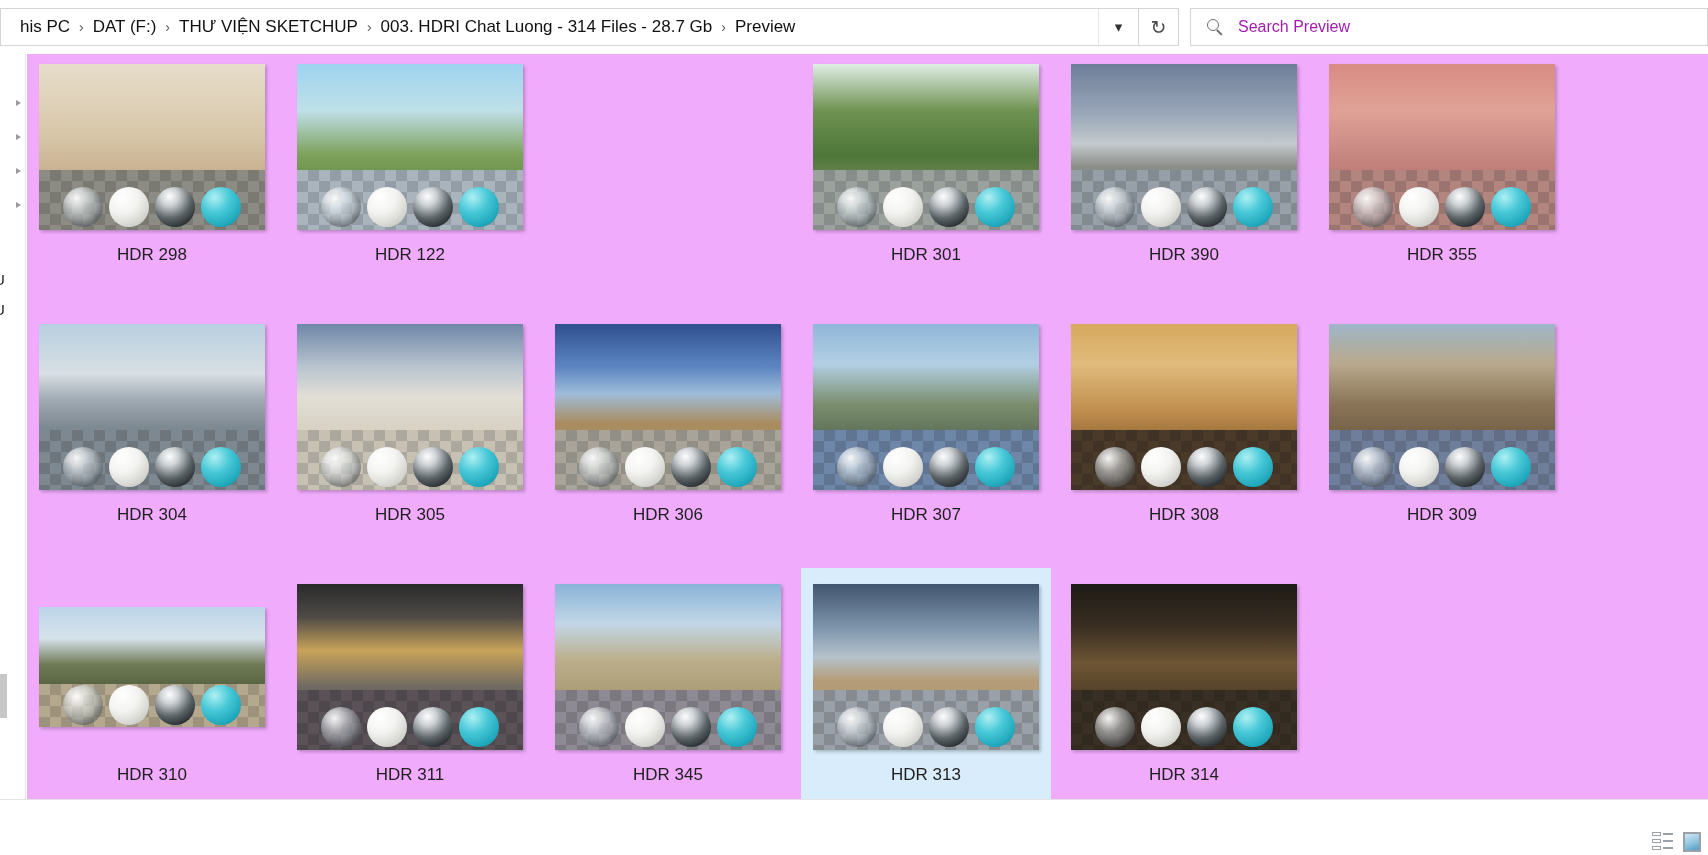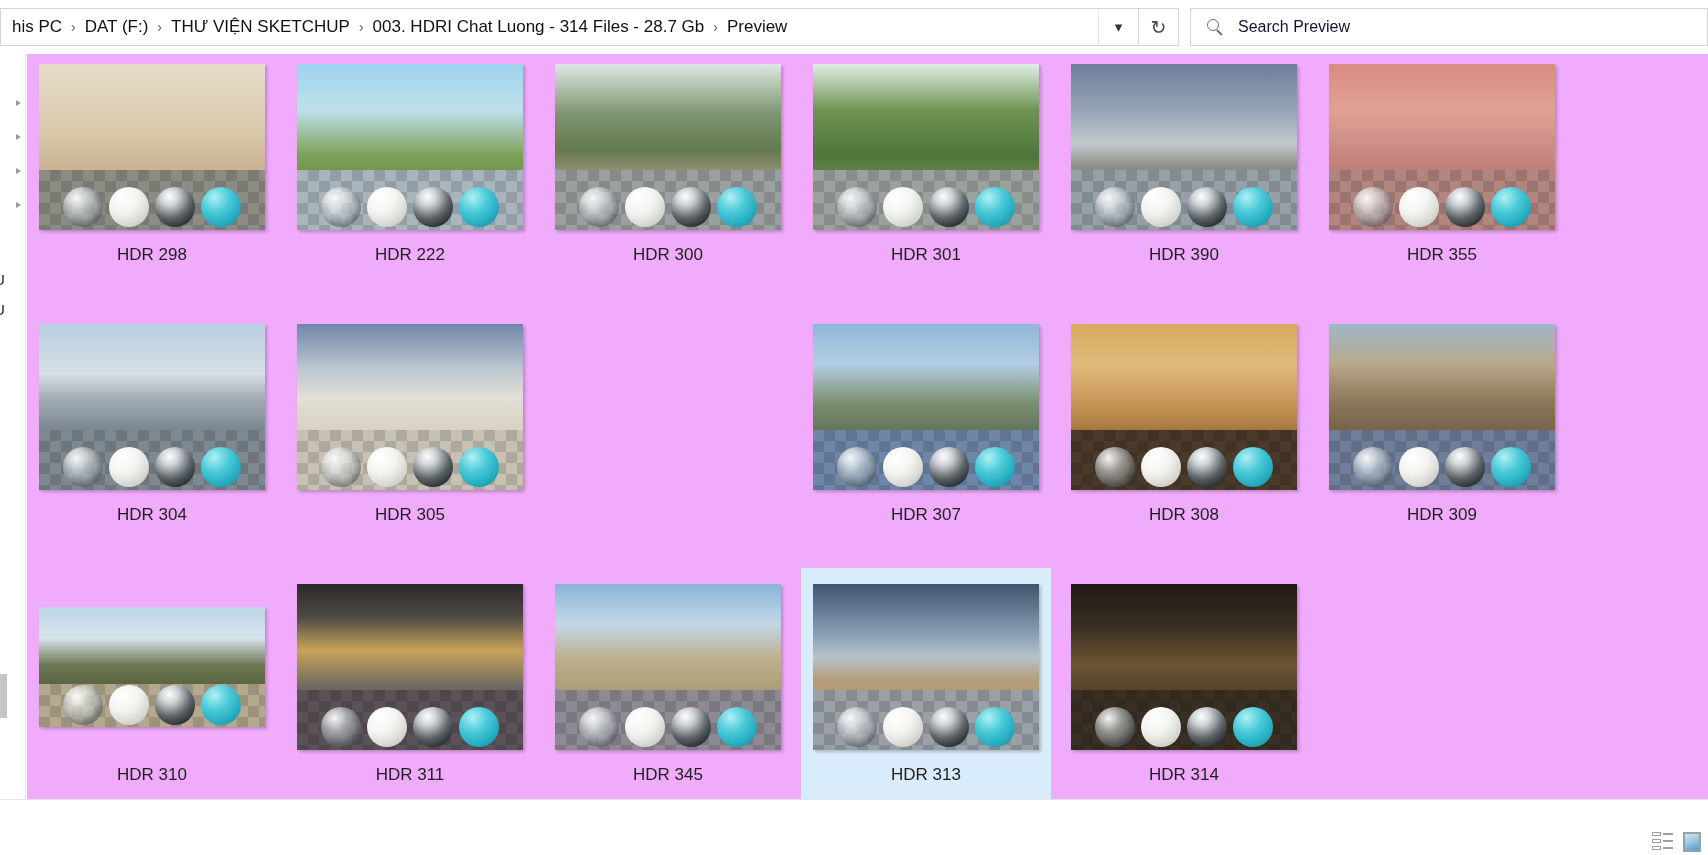--- a/index.html
+++ b/index.html
@@ -12,21 +12,21 @@
 
   
   .addressbar {
     position: absolute; left: 0; top: 0; width: 1708px; height: 54px;
     background: #ffffff; display: flex; align-items: center;
   }
   .addr-field {
     position: absolute; left: 0; top: 8px; width: 1139px; height: 38px;
     border: 1px solid #d4d4d4; background: #fff; display: flex; align-items: center;
   }
-  .crumbs { display: flex; align-items: center; padding-left: 4px; height: 100%; flex: 1; overflow: hidden; }
+  .crumbs { display: flex; align-items: center; padding-left: 12px; height: 100%; flex: 1; overflow: hidden; }
   .crumb {
     font-size: 17px; color: #111; white-space: nowrap; padding: 2px 7px;
     line-height: 20px;
   }
   .crumb-sep {
     color: #5a5a5a; font-size: 14px; padding: 0 2px; user-select: none;
   }
   .addr-chevron {
     width: 40px; height: 36px; display: flex; align-items: center; justify-content: center;
     color: #333; font-size: 15px; border-left: 1px solid #e6e6e6;
@@ -44,21 +44,21 @@
   }
   .search-icon { width: 17px; height: 17px; position: relative; flex: none; }
   .search-icon .ring {
     position: absolute; left: 0; top: 0; width: 12px; height: 12px;
     border: 1.6px solid #6d6d6d; border-radius: 50%;
   }
   .search-icon .stem {
     position: absolute; left: 10px; top: 10px; width: 7px; height: 1.6px;
     background: #6d6d6d; transform: rotate(45deg); transform-origin: left center;
   }
-  .search-ph { font-size: 16px; color: #0f172a; }
+  .search-ph { font-size: 16px; color: #a21caf; }
 
   
   .navpane {
     position: absolute; left: 0; top: 54px; width: 26px; height: 745px;
     background: #ffffff; border-right: 1px solid #e8e8e8; overflow: hidden;
   }
   .nav-item {
     position: absolute; left: 0; width: 26px; height: 22px;
     display: flex; align-items: center;
   }
@@ -222,36 +222,21 @@
             <div class="pano" style="background: linear-gradient(rgb(158, 211, 239) 0%, rgb(191, 224, 232) 28%, rgb(125, 160, 90) 55%, rgb(95, 132, 66) 80%, rgb(110, 143, 77) 100%);"></div>
             <div class="floor" style="background-color: rgb(169, 180, 189);"></div>
             <div class="spheres">
               <div class="sph sph-glass"></div>
               <div class="sph sph-white"></div>
               <div class="sph sph-chrome"></div>
               <div class="sph sph-cyan"></div>
             </div>
           </div>
         </div>
-        <div class="cell-label">HDR 222</div>
-      </div>
-      <div class="cell" style="left: 516px; top: -6px;">
-        <div class="thumb-wrap">
-          <div class="thumb" style="width: 226px; height: 166px;">
-            <div class="pano" style="background: linear-gradient(rgb(221, 232, 226) 0%, rgb(125, 148, 112) 30%, rgb(99, 121, 79) 52%, rgb(169, 154, 134) 70%, rgb(192, 179, 160) 100%);"></div>
-            <div class="floor" style="background-color: rgb(154, 160, 159);"></div>
-            <div class="spheres">
-              <div class="sph sph-glass"></div>
-              <div class="sph sph-white"></div>
-              <div class="sph sph-chrome"></div>
-              <div class="sph sph-cyan"></div>
-            </div>
-          </div>
-        </div>
-        <div class="cell-label">HDR 300</div>
+        <div class="cell-label">HDR 122</div>
       </div>
       <div class="cell" style="left: 774px; top: -6px;">
         <div class="thumb-wrap">
           <div class="thumb" style="width: 226px; height: 166px;">
             <div class="pano" style="background: linear-gradient(rgb(223, 238, 229) 0%, rgb(111, 147, 82) 28%, rgb(78, 118, 57) 55%, rgb(126, 143, 96) 78%, rgb(154, 161, 120) 100%);"></div>
             <div class="floor" style="background-color: rgb(155, 162, 158);"></div>
             <div class="spheres">
               <div class="sph sph-glass"></div>
               <div class="sph sph-white"></div>
               <div class="sph sph-chrome"></div>
@@ -313,20 +298,35 @@
             <div class="floor" style="background-color: rgb(199, 193, 180);"></div>
             <div class="spheres">
               <div class="sph sph-glass"></div>
               <div class="sph sph-white"></div>
               <div class="sph sph-chrome"></div>
               <div class="sph sph-cyan"></div>
             </div>
           </div>
         </div>
         <div class="cell-label">HDR 305</div>
+      </div>
+      <div class="cell" style="left: 516px; top: 254px;">
+        <div class="thumb-wrap">
+          <div class="thumb" style="width: 226px; height: 166px;">
+            <div class="pano" style="background: linear-gradient(rgb(47, 79, 143) 0%, rgb(92, 134, 194) 26%, rgb(159, 188, 217) 42%, rgb(169, 140, 94) 60%, rgb(184, 154, 108) 100%);"></div>
+            <div class="floor" style="background-color: rgb(168, 164, 154);"></div>
+            <div class="spheres">
+              <div class="sph sph-glass"></div>
+              <div class="sph sph-white"></div>
+              <div class="sph sph-chrome"></div>
+              <div class="sph sph-cyan"></div>
+            </div>
+          </div>
+        </div>
+        <div class="cell-label">HDR 306</div>
       </div>
       <div class="cell" style="left: 774px; top: 254px;">
         <div class="thumb-wrap">
           <div class="thumb" style="width: 226px; height: 166px;">
             <div class="pano" style="background: linear-gradient(rgb(143, 183, 216) 0%, rgb(179, 207, 228) 24%, rgb(123, 143, 111) 48%, rgb(90, 107, 85) 70%, rgb(73, 86, 74) 100%);"></div>
             <div class="floor" style="background-color: rgb(110, 134, 168);"></div>
             <div class="spheres">
               <div class="sph sph-glass"></div>
               <div class="sph sph-white"></div>
               <div class="sph sph-chrome"></div>

